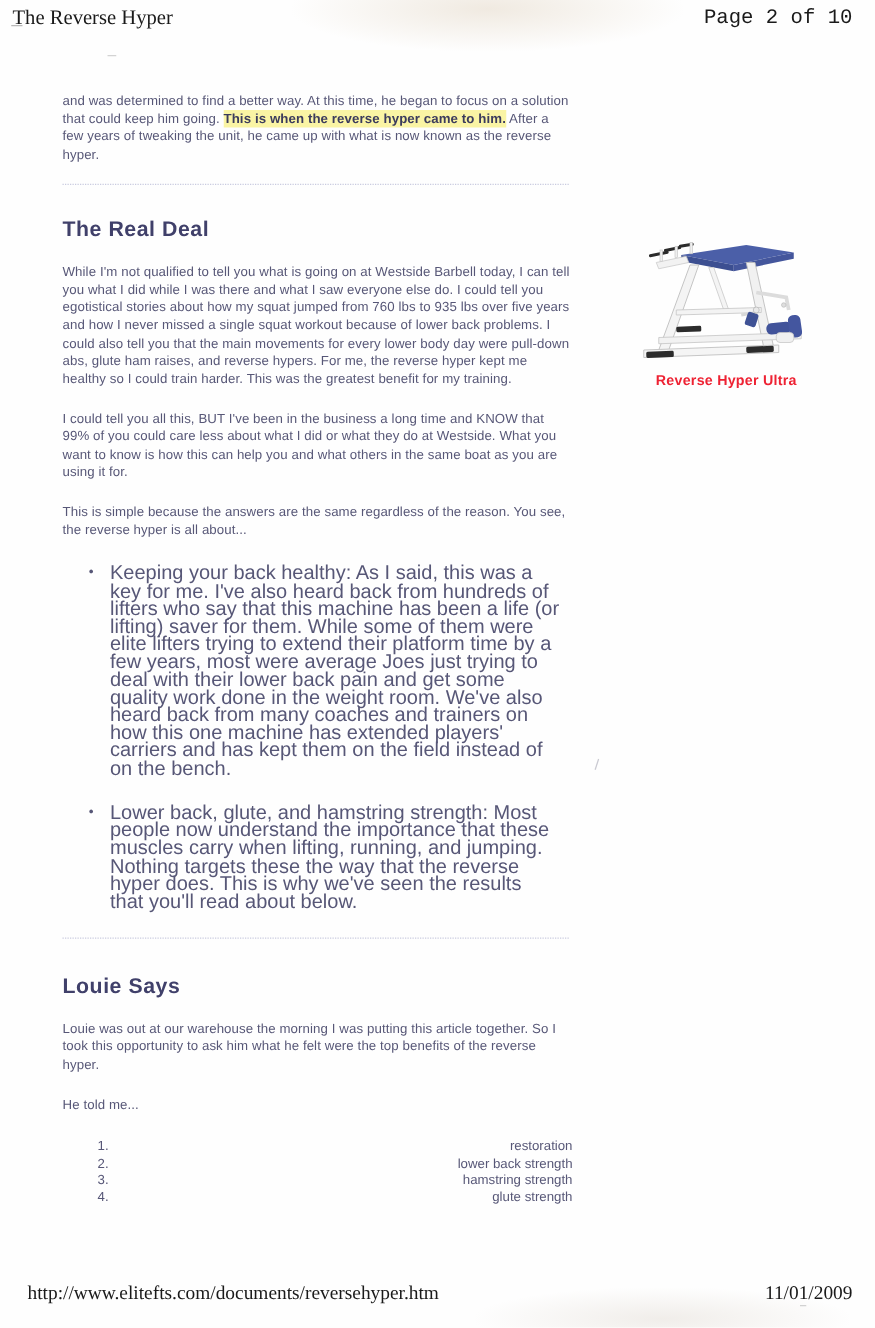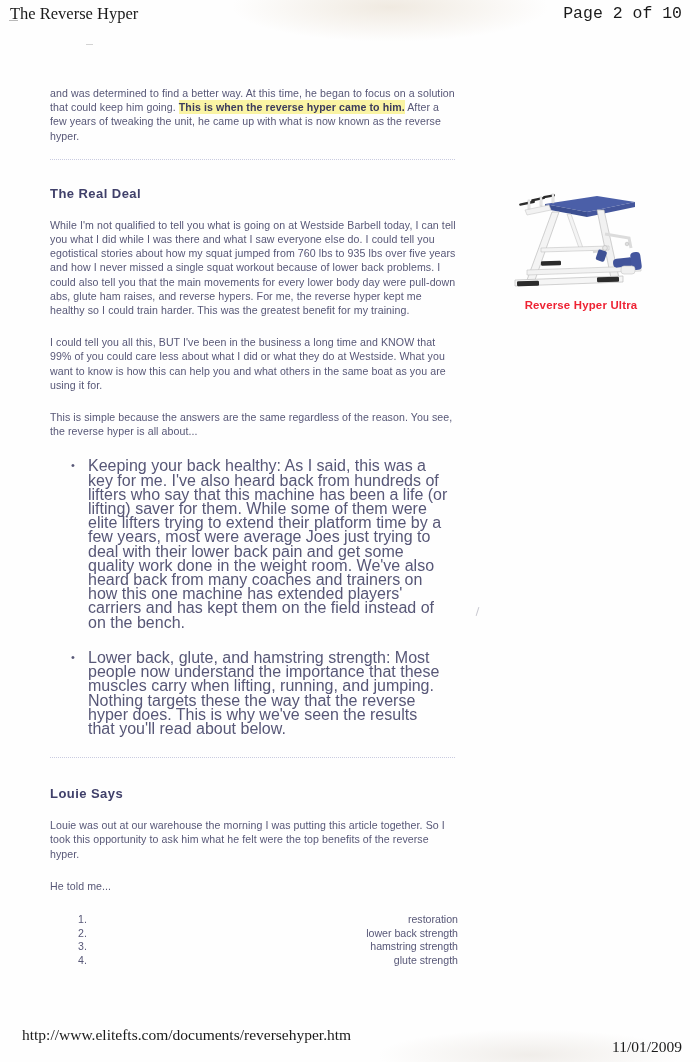--- a/index.html
+++ b/index.html
@@ -82,32 +82,32 @@
   .print-url {
     position: absolute;
     left: 22px; top: 0;
     font-family: "Liberation Serif", serif;
     font-size: 15.5px;
     color: #1a1a1a;
     white-space: nowrap;
   }
   .print-date {
     position: absolute;
-    right: 18px; top: 12px;
+    right: 18px; top: 0;
     font-family: "Liberation Serif", serif;
     font-size: 15.5px;
     color: #1a1a1a;
     white-space: nowrap;
   }
 
   
   .article {
     position: absolute;
     left: 50px;
-    top: 86px;
+    top: 74px;
     width: 408px;
   }
   .para {
     font-size: 10.6px;
     line-height: 14.2px;
     color: #575777;
     margin: 0 0 16px 0;
     letter-spacing: 0.08px;
     text-align: left;
   }
@@ -115,21 +115,21 @@
   .hl {
     background: #faf4a4;
     color: #3b3b5c;
     font-weight: bold;
     box-decoration-break: clone;
     -webkit-box-decoration-break: clone;
     padding: 1px 0 1px 0;
   }
 
   h2.section-head {
-    font-size: 13px;
+    font-size: 17px;
     font-weight: bold;
     color: #40406a;
     margin: 0 0 17px 0;
     letter-spacing: 0.45px;
   }
 
   hr.dotted-rule {
     border: 0;
     border-top: 1px dotted #c9cbe0;
     margin: 0;

